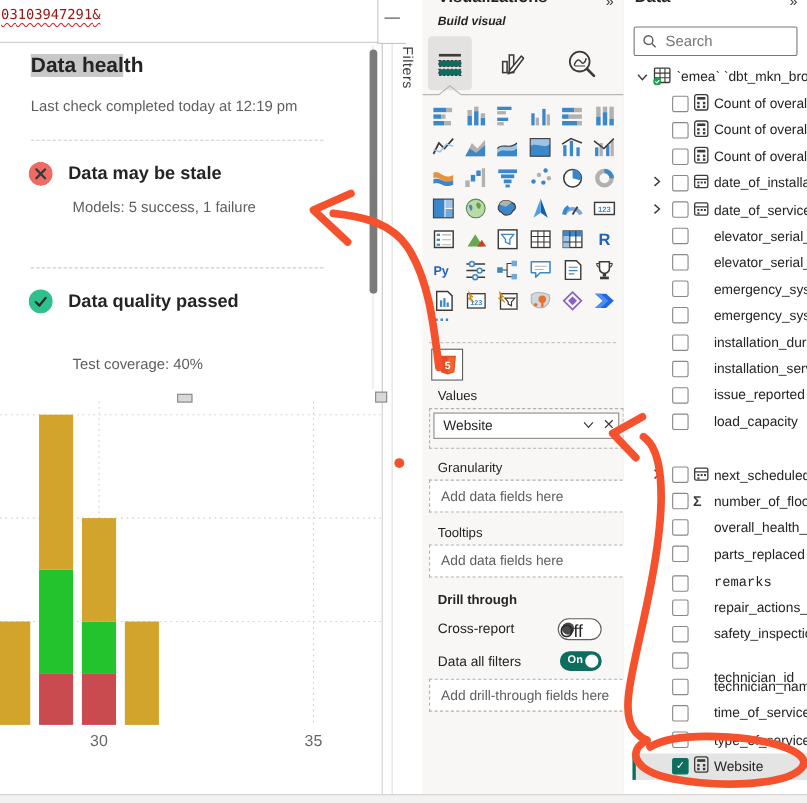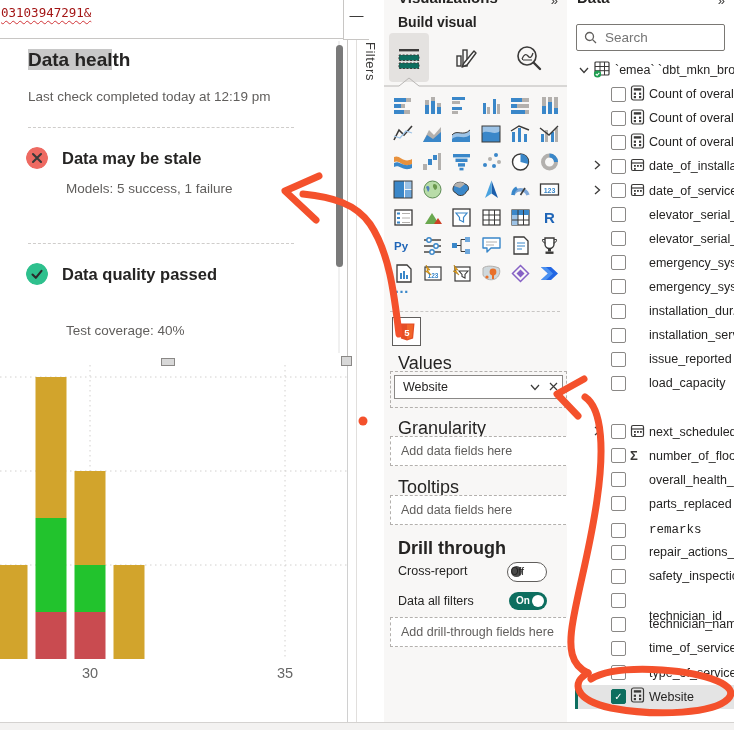--- a/index.html
+++ b/index.html
@@ -25,45 +25,45 @@
   .handle{background:#d8d8d8;border:1px solid #8a8886;z-index:5;}
   
   #filters-strip{left:356px;top:0;width:28px;height:722px;background:#fff;
                  border-left:1px solid #e1dfdd;border-right:1px solid #e1dfdd;}
   #filters-label{margin-top:42px;margin-left:6px;writing-mode:vertical-rl;font-size:13px;color:#3b3a39;letter-spacing:.5px;}
   
   #viz-pane{left:384px;top:0;width:183px;height:722px;background:#f8f7f6;border-right:1px solid #e1dfdd;}
   .pane-head{left:0;top:0;right:0;height:10px;overflow:hidden;}
   .pane-title{position:absolute;top:-11px;left:14px;font-size:15px;font-weight:600;}
   .pane-collapse{position:absolute;top:-7px;right:9px;font-size:13px;color:#3b3a39;}
-  #build-label{left:14px;top:14px;font-size:14px;font-weight:600;}
+  #build-label{left:14px;top:14px;font-size:11px;font-weight:600;font-style:italic;}
   .viz-tab{display:flex;align-items:center;justify-content:center;}
   #tab-build{left:5px;top:33px;width:40px;height:49px;background:#e4e2e0;border-radius:4px;}
   #tab-format{left:64px;top:40px;width:34px;height:36px;}
   #tab-analytics{left:128px;top:40px;width:34px;height:36px;}
   #gallery{left:5px;top:91px;width:176px;display:grid;grid-template-columns:repeat(6,29.2px);grid-auto-rows:28px;}
   .gal{display:flex;align-items:center;justify-content:center;cursor:pointer;}
   #more-visuals{left:10px;top:279px;color:#3a87c9;font-weight:bold;font-size:15px;letter-spacing:1px;}
   #viz-sep{left:6px;top:311px;width:170px;border-top:1px dashed #c8c6c4;height:0;}
   #html-visual{left:8px;top:317px;width:27px;height:27px;border:1px solid #605e5c;background:#fff;
                display:flex;align-items:center;justify-content:center;}
-  .well-label{left:14px;font-size:18px;color:#252423;text-align:right;}
+  .well-label{left:14px;font-size:12px;color:#252423;text-align:right;}
   .well-dashed{left:6px;width:169px;border:1px dashed #b3b0ad;background:#f8f7f6;}
   #values-well{top:371px;height:29px;padding:3px;}
   .well-inner{border:1px solid #8a8886;background:#fff;height:22px;display:flex;align-items:center;}
   .well-inner .val{flex:1;padding-left:8px;font-size:12.5px;}
   .well-btn{width:18px;color:#605e5c;font-size:10px;text-align:center;cursor:pointer;}
   .empty-box{left:6px;width:169px;height:28px;border:1px dashed #b3b0ad;background:#fff;display:flex;
              align-items:center;padding-left:10px;color:#605e5c;font-size:12.5px;}
   #drill-label{font-weight:600;}
   .toggle-label{left:14px;font-size:12.5px;}
   .tg{width:38px;height:18px;border-radius:10px;position:absolute;right:20px;}
   .tg.off{border:1px solid #605e5c;background:#fff;}
   .tg.off .dot{position:absolute;left:3px;top:3px;width:11px;height:11px;border-radius:50%;background:#4a4a4a;}
-  .tg.off .tg-txt{position:absolute;right:22px;top:3px;font-size:10px;color:#252423;text-align:right;}
+  .tg.off .tg-txt{position:absolute;right:16px;top:3px;font-size:16px;color:#252423;text-align:right;}
   .tg.on{background:var(--accent);}
   .tg.on .dot{position:absolute;right:3px;top:3px;width:12px;height:12px;border-radius:50%;background:#fff;}
   .tg.on .tg-txt{position:absolute;left:7px;top:3px;font-size:10px;color:#fff;font-weight:bold;}
   
   #data-pane{left:567px;top:0;width:167px;height:722px;background:#fff;}
   #search-box{left:9px;top:24px;width:140px;height:25px;border:1px solid #7a7874;border-radius:2px;
               display:flex;align-items:center;padding-left:7px;gap:6px;}
   #search-box input{border:none;outline:none;background:transparent;font-family:inherit;font-size:13.5px;
               color:#605e5c;width:100px;}
   .trow{position:absolute;left:0;right:0;height:24px;display:flex;align-items:center;}

